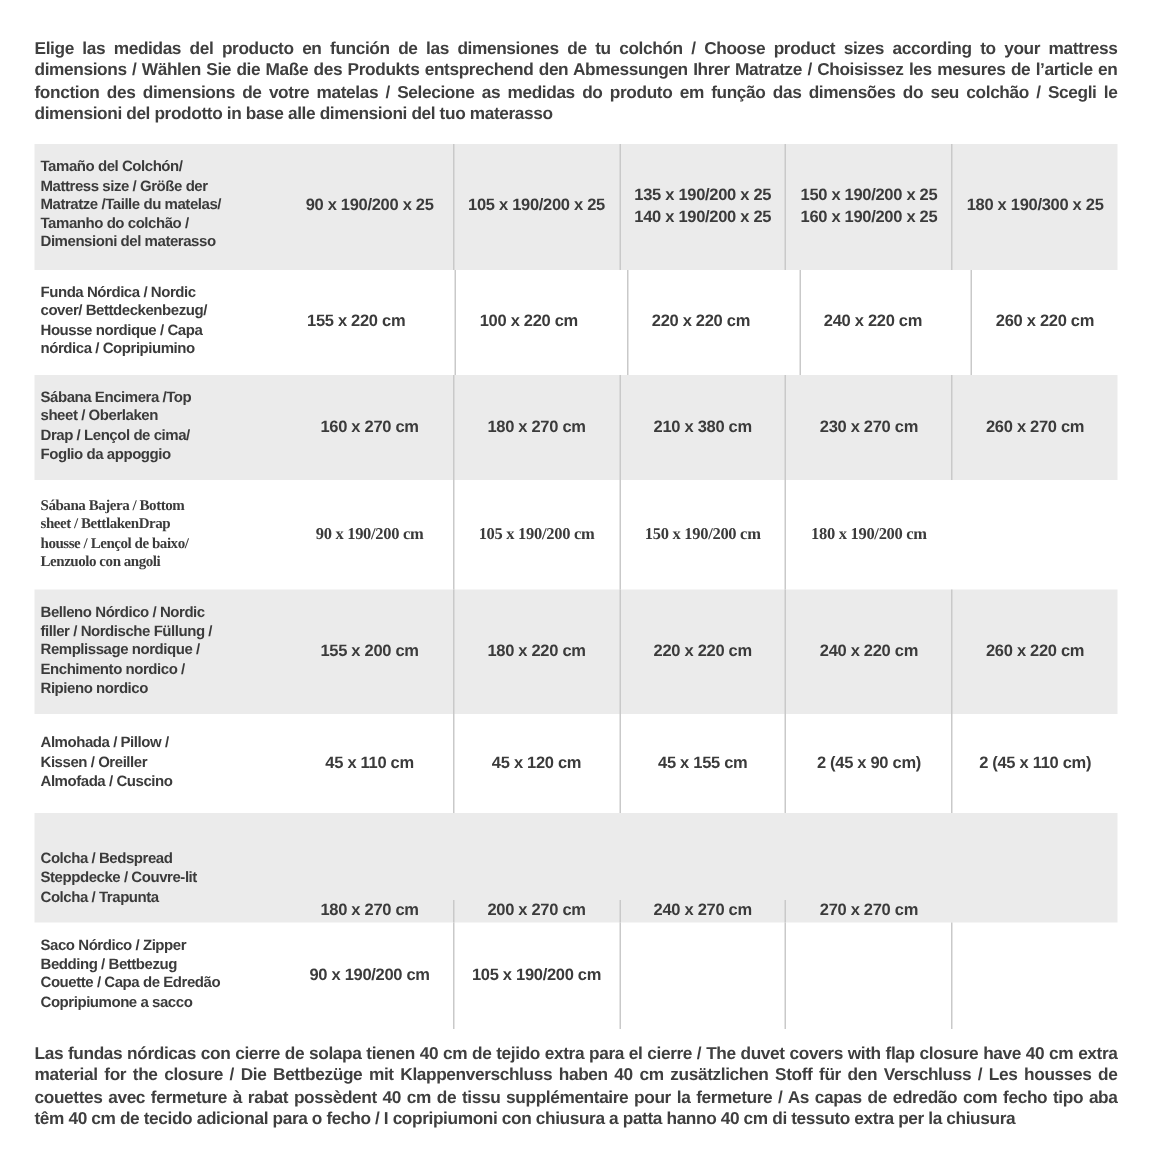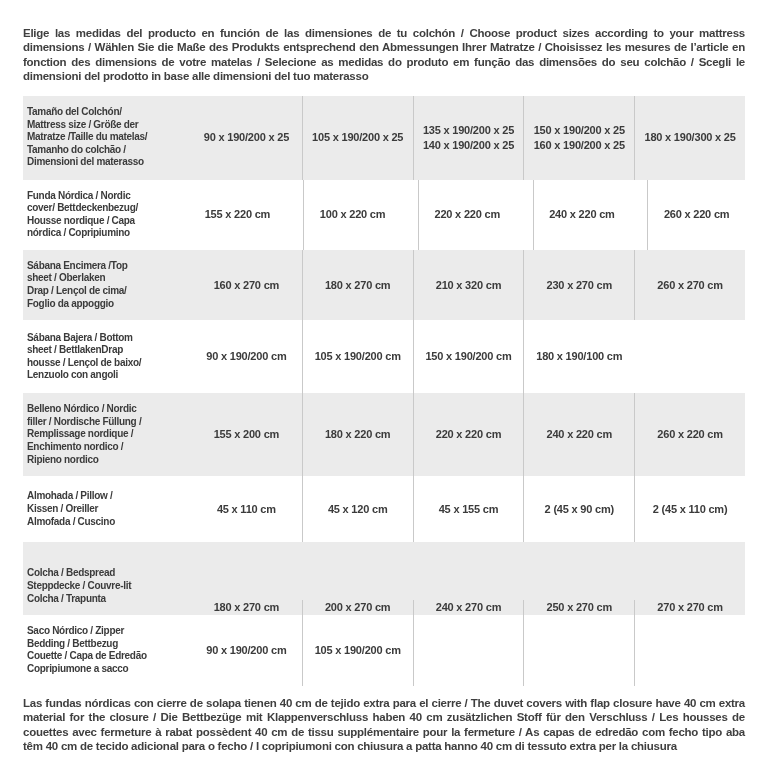--- a/index.html
+++ b/index.html
@@ -68,21 +68,21 @@
     white-space: pre-line;
     color: #3b3b3b;
   }
   .tcell + .tcell {
     border-left: 1px solid #c9c9c9;
   }
   
   .trow.r0 { min-height: 84px; }
   .trow.r1 { min-height: 70px; gap: 17px; }
   .trow.r2 { min-height: 70px; }
-  .trow.r3 { min-height: 73px; }
+  .trow.r3 { min-height: 73px; font-family: Liberation Serif, serif; }
   .trow.r4 { min-height: 80px; }
   .trow.r5 { min-height: 66px; }
   .trow.r6 { min-height: 73px; align-items: flex-end; }
   .trow.r7 { min-height: 64px; }
 </style>
 </head>
 <body>
 
 <div class="page">
 
@@ -117,34 +117,34 @@
       <div class="tcell">260 x 220 cm</div>
     </div>
 
     <div class="trow r2">
       <div class="tlabel">Sábana Encimera /Top
 sheet / Oberlaken
 Drap / Lençol de cima/
 Foglio da appoggio</div>
       <div class="tcell">160 x 270 cm</div>
       <div class="tcell">180 x 270 cm</div>
-      <div class="tcell">210 x 320 cm</div>
+      <div class="tcell">210 x 380 cm</div>
       <div class="tcell">230 x 270 cm</div>
       <div class="tcell">260 x 270 cm</div>
     </div>
 
     <div class="trow r3">
       <div class="tlabel">Sábana Bajera / Bottom
 sheet / BettlakenDrap
 housse / Lençol de baixo/
 Lenzuolo con angoli</div>
       <div class="tcell">90 x 190/200 cm</div>
       <div class="tcell">105 x 190/200 cm</div>
       <div class="tcell">150 x 190/200 cm</div>
-      <div class="tcell">180 x 190/100 cm</div>
+      <div class="tcell">180 x 190/200 cm</div>
     </div>
 
     <div class="trow r4">
       <div class="tlabel">Belleno Nórdico / Nordic
 filler / Nordische Füllung /
 Remplissage nordique /
 Enchimento nordico /
 Ripieno nordico</div>
       <div class="tcell">155 x 200 cm</div>
       <div class="tcell">180 x 220 cm</div>
@@ -164,21 +164,20 @@
       <div class="tcell">2 (45 x 110 cm)</div>
     </div>
 
     <div class="trow r6">
       <div class="tlabel">Colcha / Bedspread
 Steppdecke / Couvre-lit
 Colcha / Trapunta</div>
       <div class="tcell">180 x 270 cm</div>
       <div class="tcell">200 x 270 cm</div>
       <div class="tcell">240 x 270 cm</div>
-      <div class="tcell">250 x 270 cm</div>
       <div class="tcell">270 x 270 cm</div>
     </div>
 
     <div class="trow r7">
       <div class="tlabel">Saco Nórdico / Zipper
 Bedding / Bettbezug
 Couette  / Capa de Edredão
 Copripiumone a sacco</div>
       <div class="tcell">90 x 190/200 cm</div>
       <div class="tcell">105 x 190/200 cm</div>

